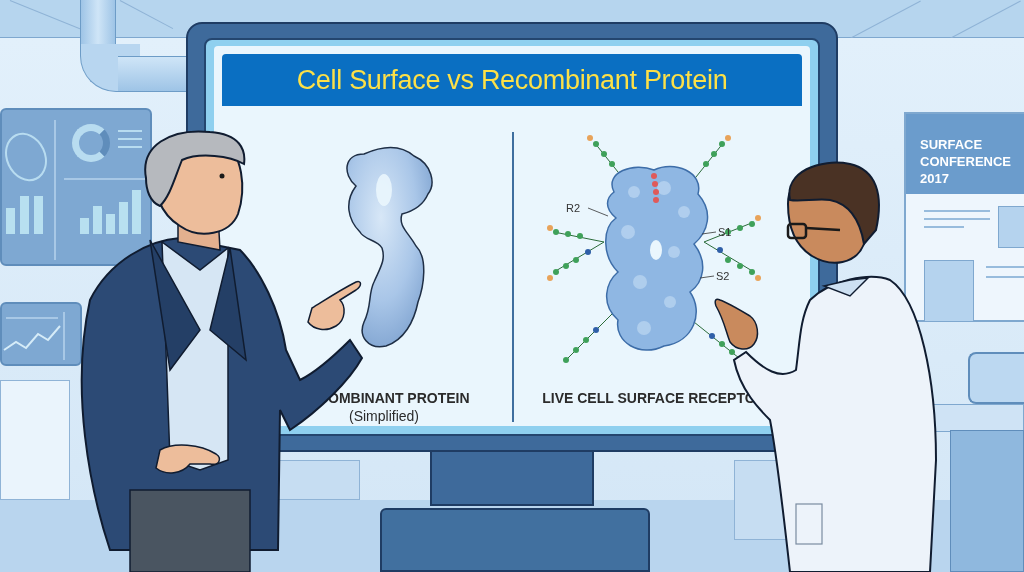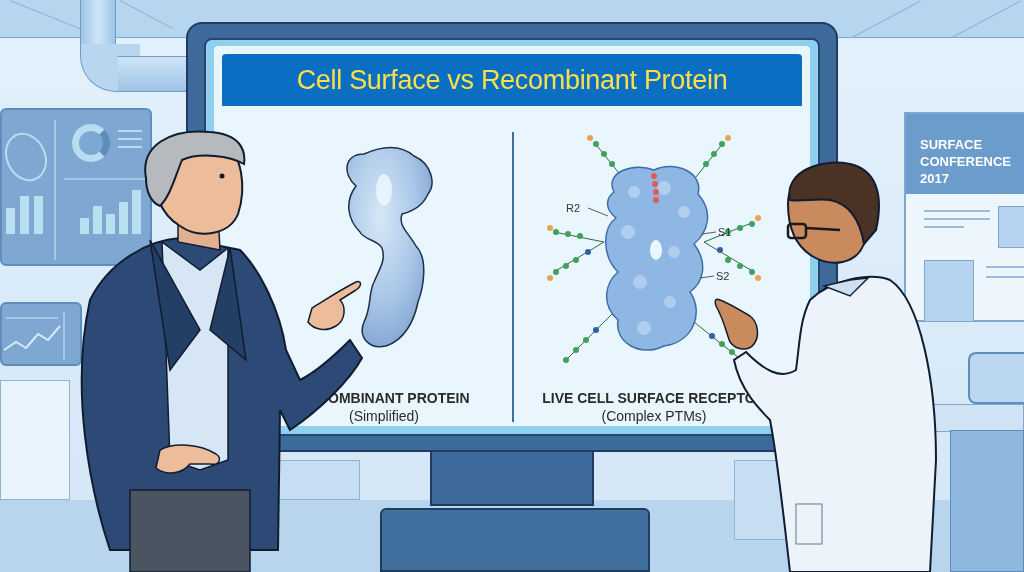--- a/index.html
+++ b/index.html
@@ -261,21 +261,20 @@
       <span class="mol-label" style="left:352px;top:156px;">R2</span>
       <span class="mol-label" style="left:504px;top:180px;">S1</span>
       <span class="mol-label" style="left:502px;top:224px;">S2</span>
 
       <div class="caption" style="left:60px;top:344px;width:220px;">
         <span class="main">RECOMBINANT PROTEIN</span>
         <span class="sub">(Simplified)</span>
       </div>
       <div class="caption" style="left:310px;top:344px;width:260px;">
         <span class="main">LIVE CELL SURFACE RECEPTOR</span>
-        <span class="sub">(Complex PTMs)</span>
       </div>
     </div>
   </div>
 </div>
 <div class="stand-neck"></div>
 <div class="stand-base"></div>
 
 <svg class="person" style="left:50px;top:130px;" width="320" height="442">
 
   <path d="M40,170 C60,130 100,110 130,108 L190,120 C210,140 230,180 236,220 L250,250 C270,240 290,220 300,210 L312,228 C300,250 270,280 240,300 L230,280 L228,420 L60,420 C40,360 20,260 40,170 Z" fill="#2c4a75" stroke="#101c30" stroke-width="2"></path>

